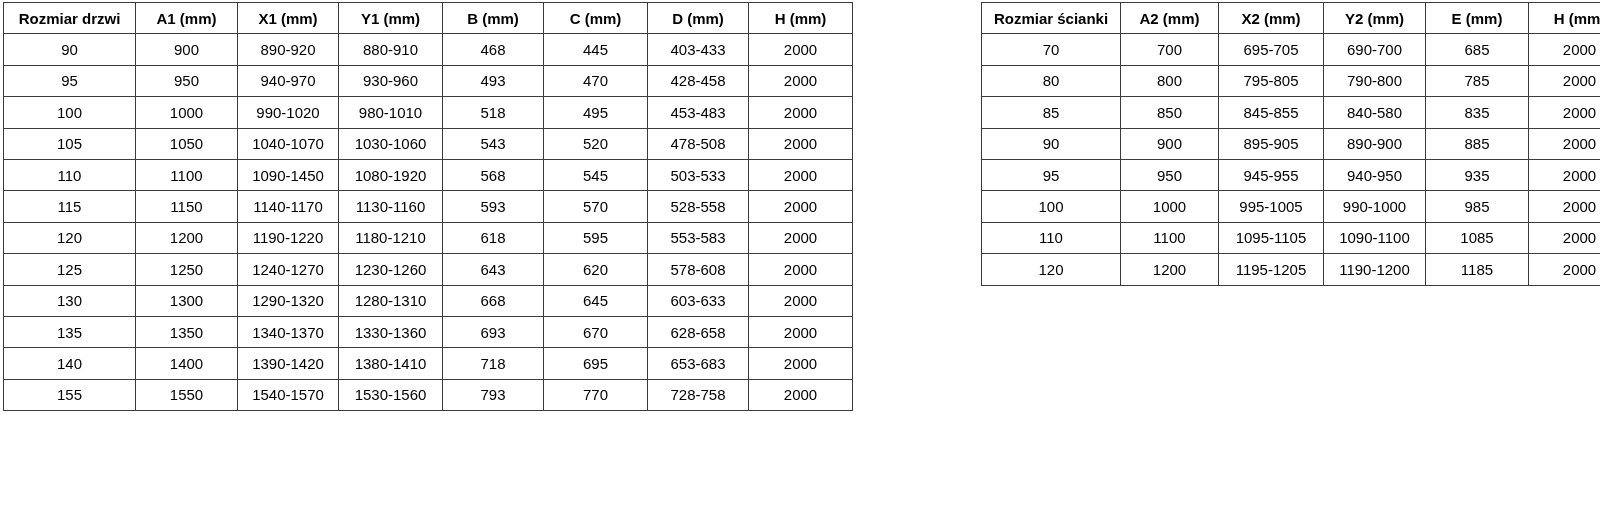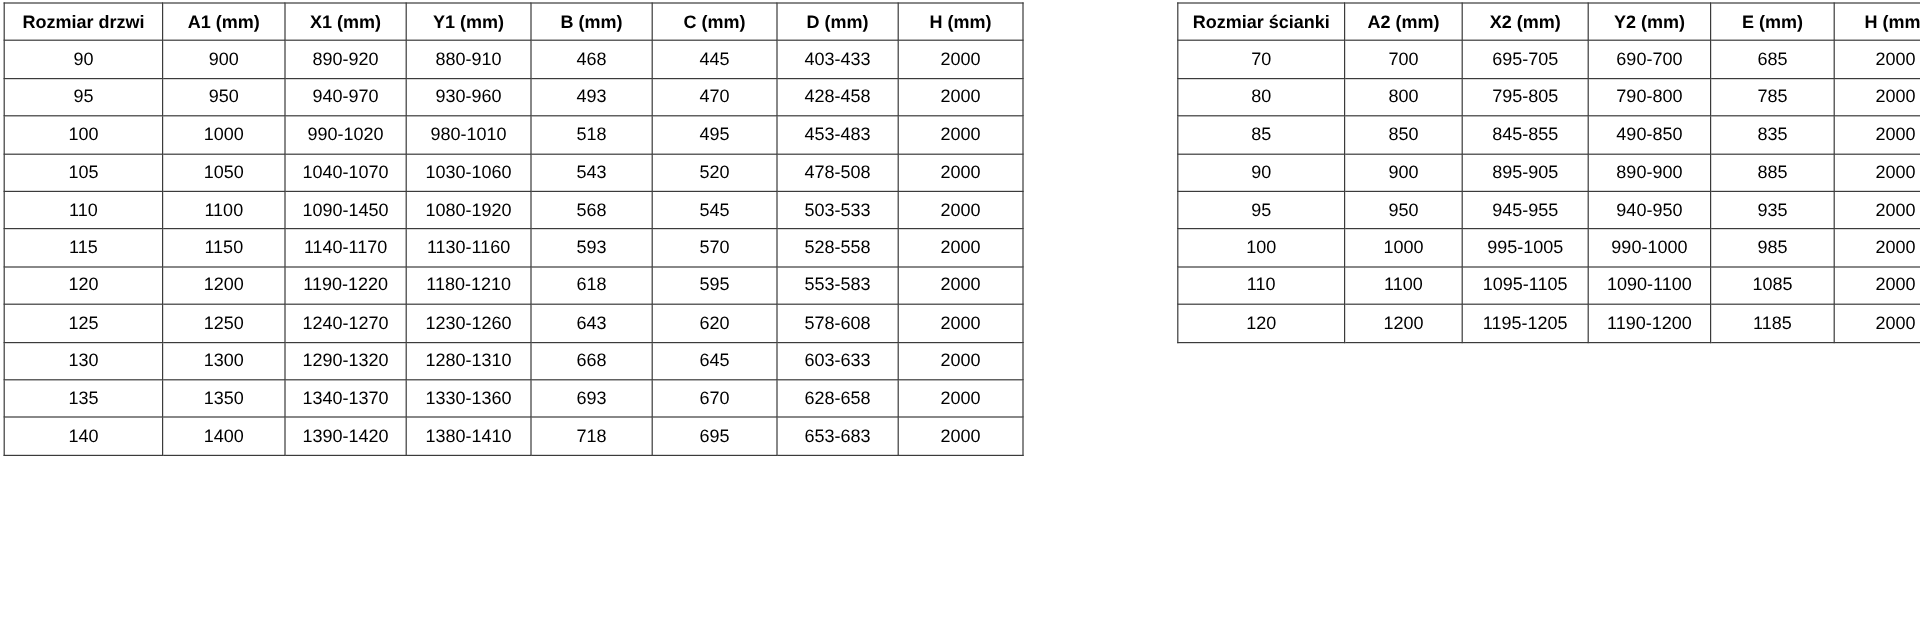--- a/index.html
+++ b/index.html
@@ -173,20 +173,30 @@
       <tr>
         <td>140</td>
         <td>1400</td>
         <td>1390-1420</td>
         <td>1380-1410</td>
         <td>718</td>
         <td>695</td>
         <td>653-683</td>
         <td>2000</td>
       </tr>
+      <tr>
+        <td>155</td>
+        <td>1550</td>
+        <td>1540-1570</td>
+        <td>1530-1560</td>
+        <td>793</td>
+        <td>770</td>
+        <td>728-758</td>
+        <td>2000</td>
+      </tr>
     </tbody>
 </table>
 
 <table class="dim-table" id="walls-table">
   <colgroup>
       <col style="width: 139px;">
       <col style="width: 98px;">
       <col style="width: 105px;">
       <col style="width: 102px;">
       <col style="width: 103px;">
@@ -216,21 +226,21 @@
         <td>800</td>
         <td>795-805</td>
         <td>790-800</td>
         <td>785</td>
         <td>2000</td>
       </tr>
       <tr>
         <td>85</td>
         <td>850</td>
         <td>845-855</td>
-        <td>490-850</td>
+        <td>840-580</td>
         <td>835</td>
         <td>2000</td>
       </tr>
       <tr>
         <td>90</td>
         <td>900</td>
         <td>895-905</td>
         <td>890-900</td>
         <td>885</td>
         <td>2000</td>

